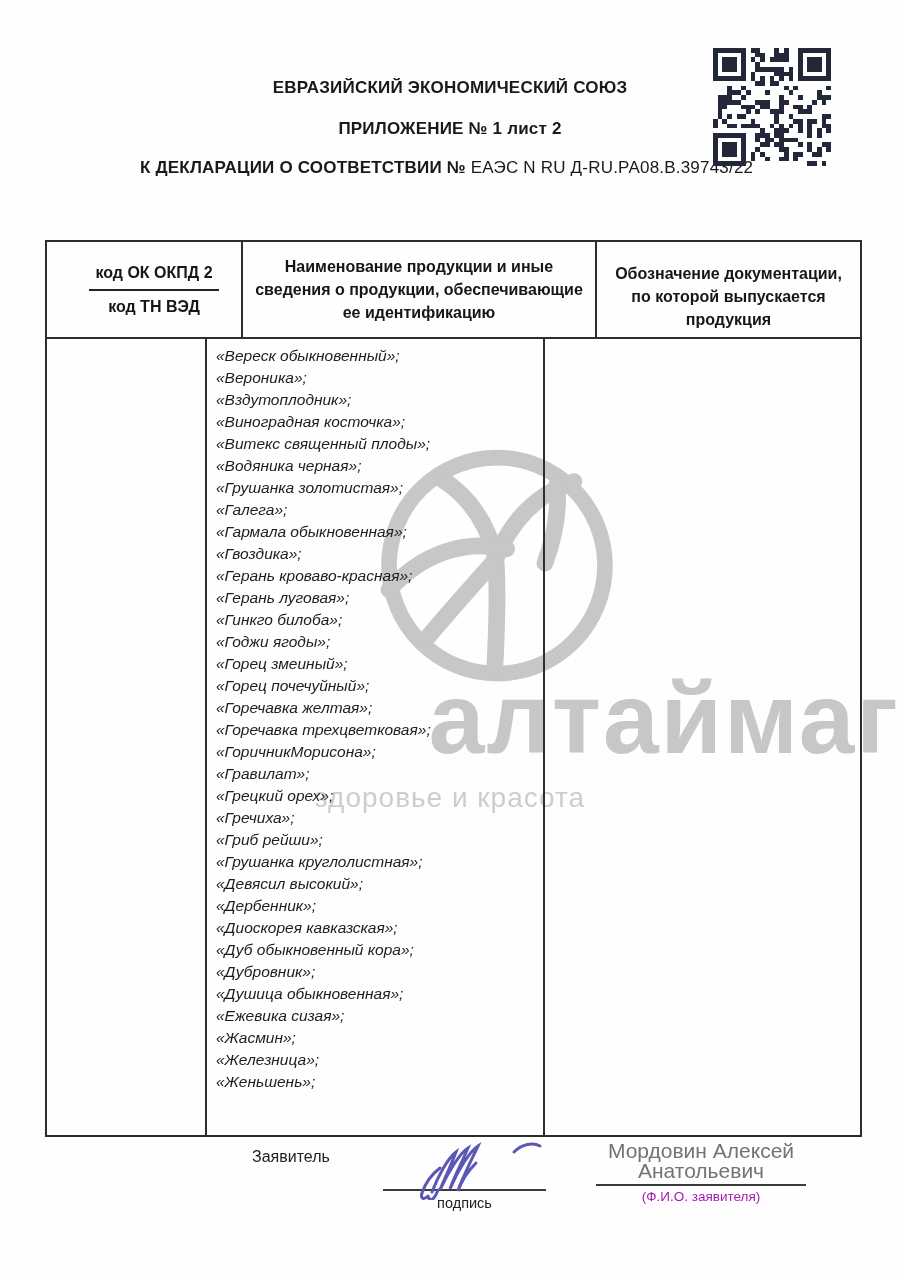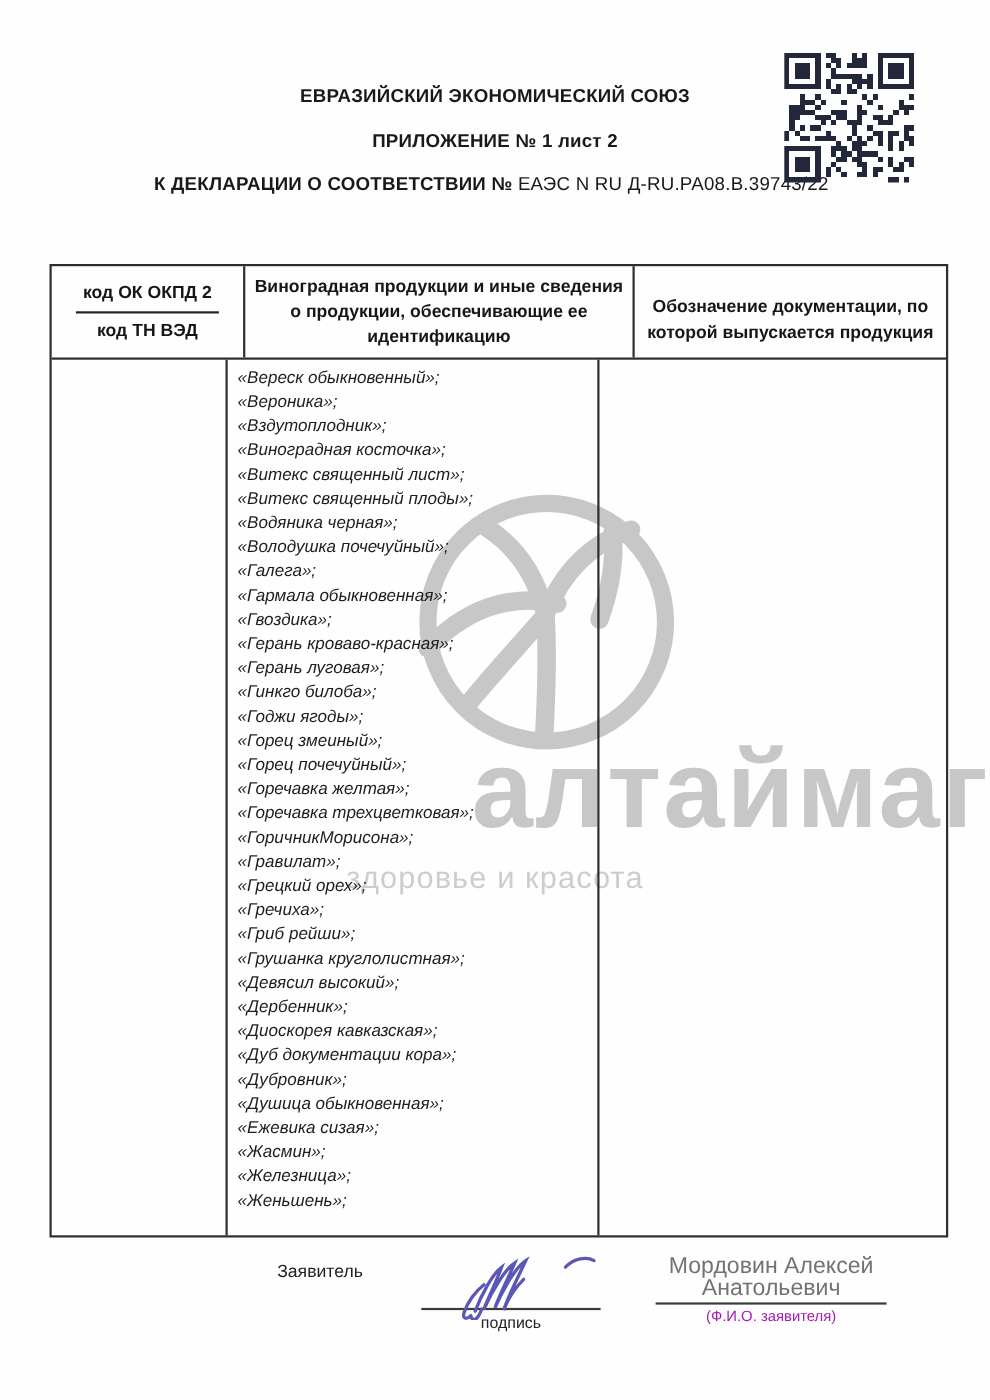--- a/index.html
+++ b/index.html
@@ -29,21 +29,21 @@
     font-size:100px;font-weight:bold;line-height:1;letter-spacing:2px;
     color:var(--watermark,#c7c7c7);
   }
   .wm-tagline{
     position:absolute;left:0;right:0;top:782px;text-align:center;
     font-size:28px;font-weight:normal;letter-spacing:1px;
     color:var(--watermark_light,#cdcdcd);
   }
   
   .doc-table{position:absolute;left:45px;top:240px;width:813px;border:2px solid #2d2d2d;z-index:1;background:transparent;}
-  .t-head{display:flex;border-bottom:2px solid #2d2d2d;}
+  .t-head{display:flex;border-bottom:2px solid #2d2d2d;padding-left:20px;}
   .t-body{display:flex;min-height:796px;}
   .c1{width:158px;border-right:2px solid #2d2d2d;flex:none;}
   .c2{width:336px;border-right:2px solid #2d2d2d;flex:none;}
   .c3{flex:1;margin-top:14px;}
   .th{display:flex;flex-direction:column;align-items:center;justify-content:center;
       text-align:center;font-weight:bold;font-size:16px;line-height:23px;
       padding:6px 8px;min-height:57px;color:#161616;}
   .frac-top{display:block;border-bottom:2px solid #222;padding:0 6px 5px 6px;}
   .frac-bottom{display:block;padding-top:4px;}
   .products{padding:6px 4px 4px 9px;font-style:italic;}
@@ -357,56 +357,55 @@
         <rect x="23" y="24" width="1" height="1"></rect>
       </svg>
   </div>
 
   <div class="doc-table">
     <div class="t-head">
       <div class="c1 th">
         <span class="frac-top">код ОК ОКПД 2</span>
         <span class="frac-bottom">код ТН ВЭД</span>
       </div>
-      <div class="c2 th">Виноградная продукции и иные сведения о продукции, обеспечивающие ее идентификацию</div>
+      <div class="c2 th">Наименование продукции и иные сведения о продукции, обеспечивающие ее идентификацию</div>
       <div class="c3 th">Обозначение документации, по которой выпускается продукция</div>
     </div>
     <div class="t-body">
       <div class="c1"></div>
       <div class="c2">
         <div class="products">
             <div class="product-line">«Вереск обыкновенный»;</div>
             <div class="product-line">«Вероника»;</div>
             <div class="product-line">«Вздутоплодник»;</div>
             <div class="product-line">«Виноградная косточка»;</div>
-            <div class="product-line">«Витекс священный лист»;</div>
             <div class="product-line">«Витекс священный плоды»;</div>
             <div class="product-line">«Водяника черная»;</div>
-            <div class="product-line">«Володушка почечуйный»;</div>
+            <div class="product-line">«Грушанка золотистая»;</div>
             <div class="product-line">«Галега»;</div>
             <div class="product-line">«Гармала обыкновенная»;</div>
             <div class="product-line">«Гвоздика»;</div>
             <div class="product-line">«Герань кроваво-красная»;</div>
             <div class="product-line">«Герань луговая»;</div>
             <div class="product-line">«Гинкго билоба»;</div>
             <div class="product-line">«Годжи ягоды»;</div>
             <div class="product-line">«Горец змеиный»;</div>
             <div class="product-line">«Горец почечуйный»;</div>
             <div class="product-line">«Горечавка желтая»;</div>
             <div class="product-line">«Горечавка трехцветковая»;</div>
             <div class="product-line">«ГоричникМорисона»;</div>
             <div class="product-line">«Гравилат»;</div>
             <div class="product-line">«Грецкий орех»;</div>
             <div class="product-line">«Гречиха»;</div>
             <div class="product-line">«Гриб рейши»;</div>
             <div class="product-line">«Грушанка круглолистная»;</div>
             <div class="product-line">«Девясил высокий»;</div>
             <div class="product-line">«Дербенник»;</div>
             <div class="product-line">«Диоскорея кавказская»;</div>
-            <div class="product-line">«Дуб документации кора»;</div>
+            <div class="product-line">«Дуб обыкновенный кора»;</div>
             <div class="product-line">«Дубровник»;</div>
             <div class="product-line">«Душица обыкновенная»;</div>
             <div class="product-line">«Ежевика сизая»;</div>
             <div class="product-line">«Жасмин»;</div>
             <div class="product-line">«Железница»;</div>
             <div class="product-line">«Женьшень»;</div>
           </div>
       </div>
       <div class="c3"></div>
     </div>

